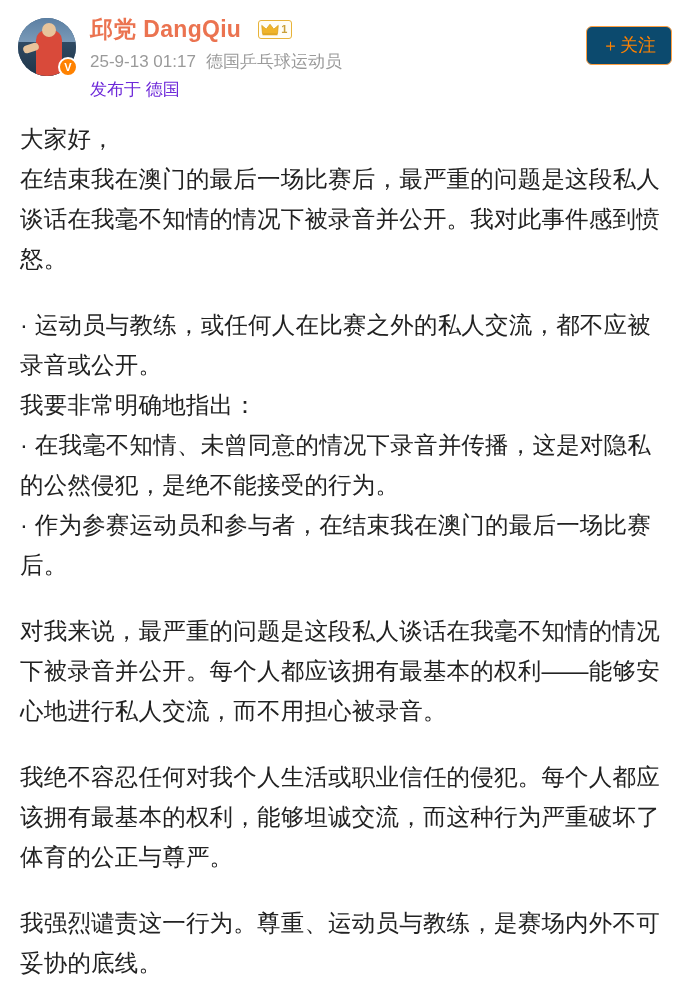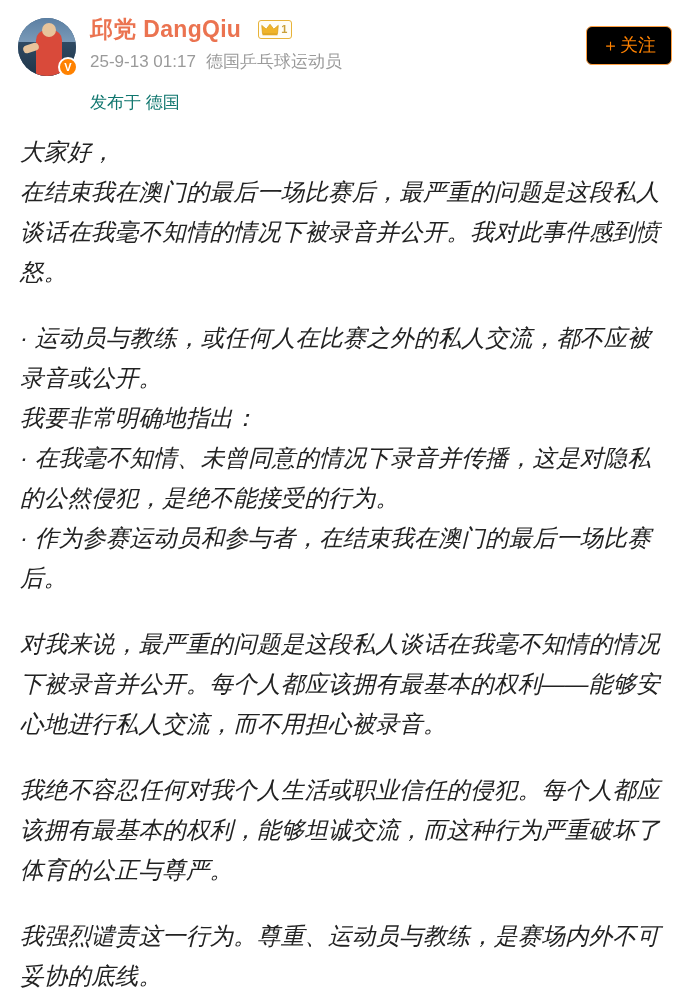--- a/index.html
+++ b/index.html
@@ -129,51 +129,50 @@
   }
   .meta-row {
     color: #9a9a9a;
     font-size: 17px;
     line-height: 26px;
     margin-top: 5px;
     white-space: nowrap;
   }
   .meta-sep { display: inline-block; width: 10px; }
   .meta-row2 {
-    color: #0f766e;
+    color: #6d28d9;
     font-size: 17px;
     line-height: 26px;
-    margin-top: 15px;
+    margin-top: 2px;
   }
   .follow-btn {
     flex: 0 0 auto;
     margin-top: 12px;
     border: 1px solid #ff9f40;
     color: #ff8200;
-    background: #000000;
+    background: #0c4a6e;
     border-radius: 6px;
     font-size: 18px;
     padding: 7px 15px;
     line-height: 22px;
     white-space: nowrap;
     cursor: pointer;
     font-family: "Liberation Sans", "DejaVu Sans", sans-serif;
   }
   .follow-btn .plus {
     font-size: 17px;
     margin-right: 1px;
   }
   .content {
     padding: 16px 20px 0 20px;
     color: #222222;
     font-size: 23.5px;
     line-height: 40px;
     letter-spacing: 0.2px;
     font-family: "Liberation Sans", "DejaVu Sans", sans-serif;
-    font-style: italic;
   }
   .para {
     margin: 0;
     white-space: pre-wrap;
     word-break: break-word;
   }
   .para.blank {
     height: 26px;
   }
 </style>

